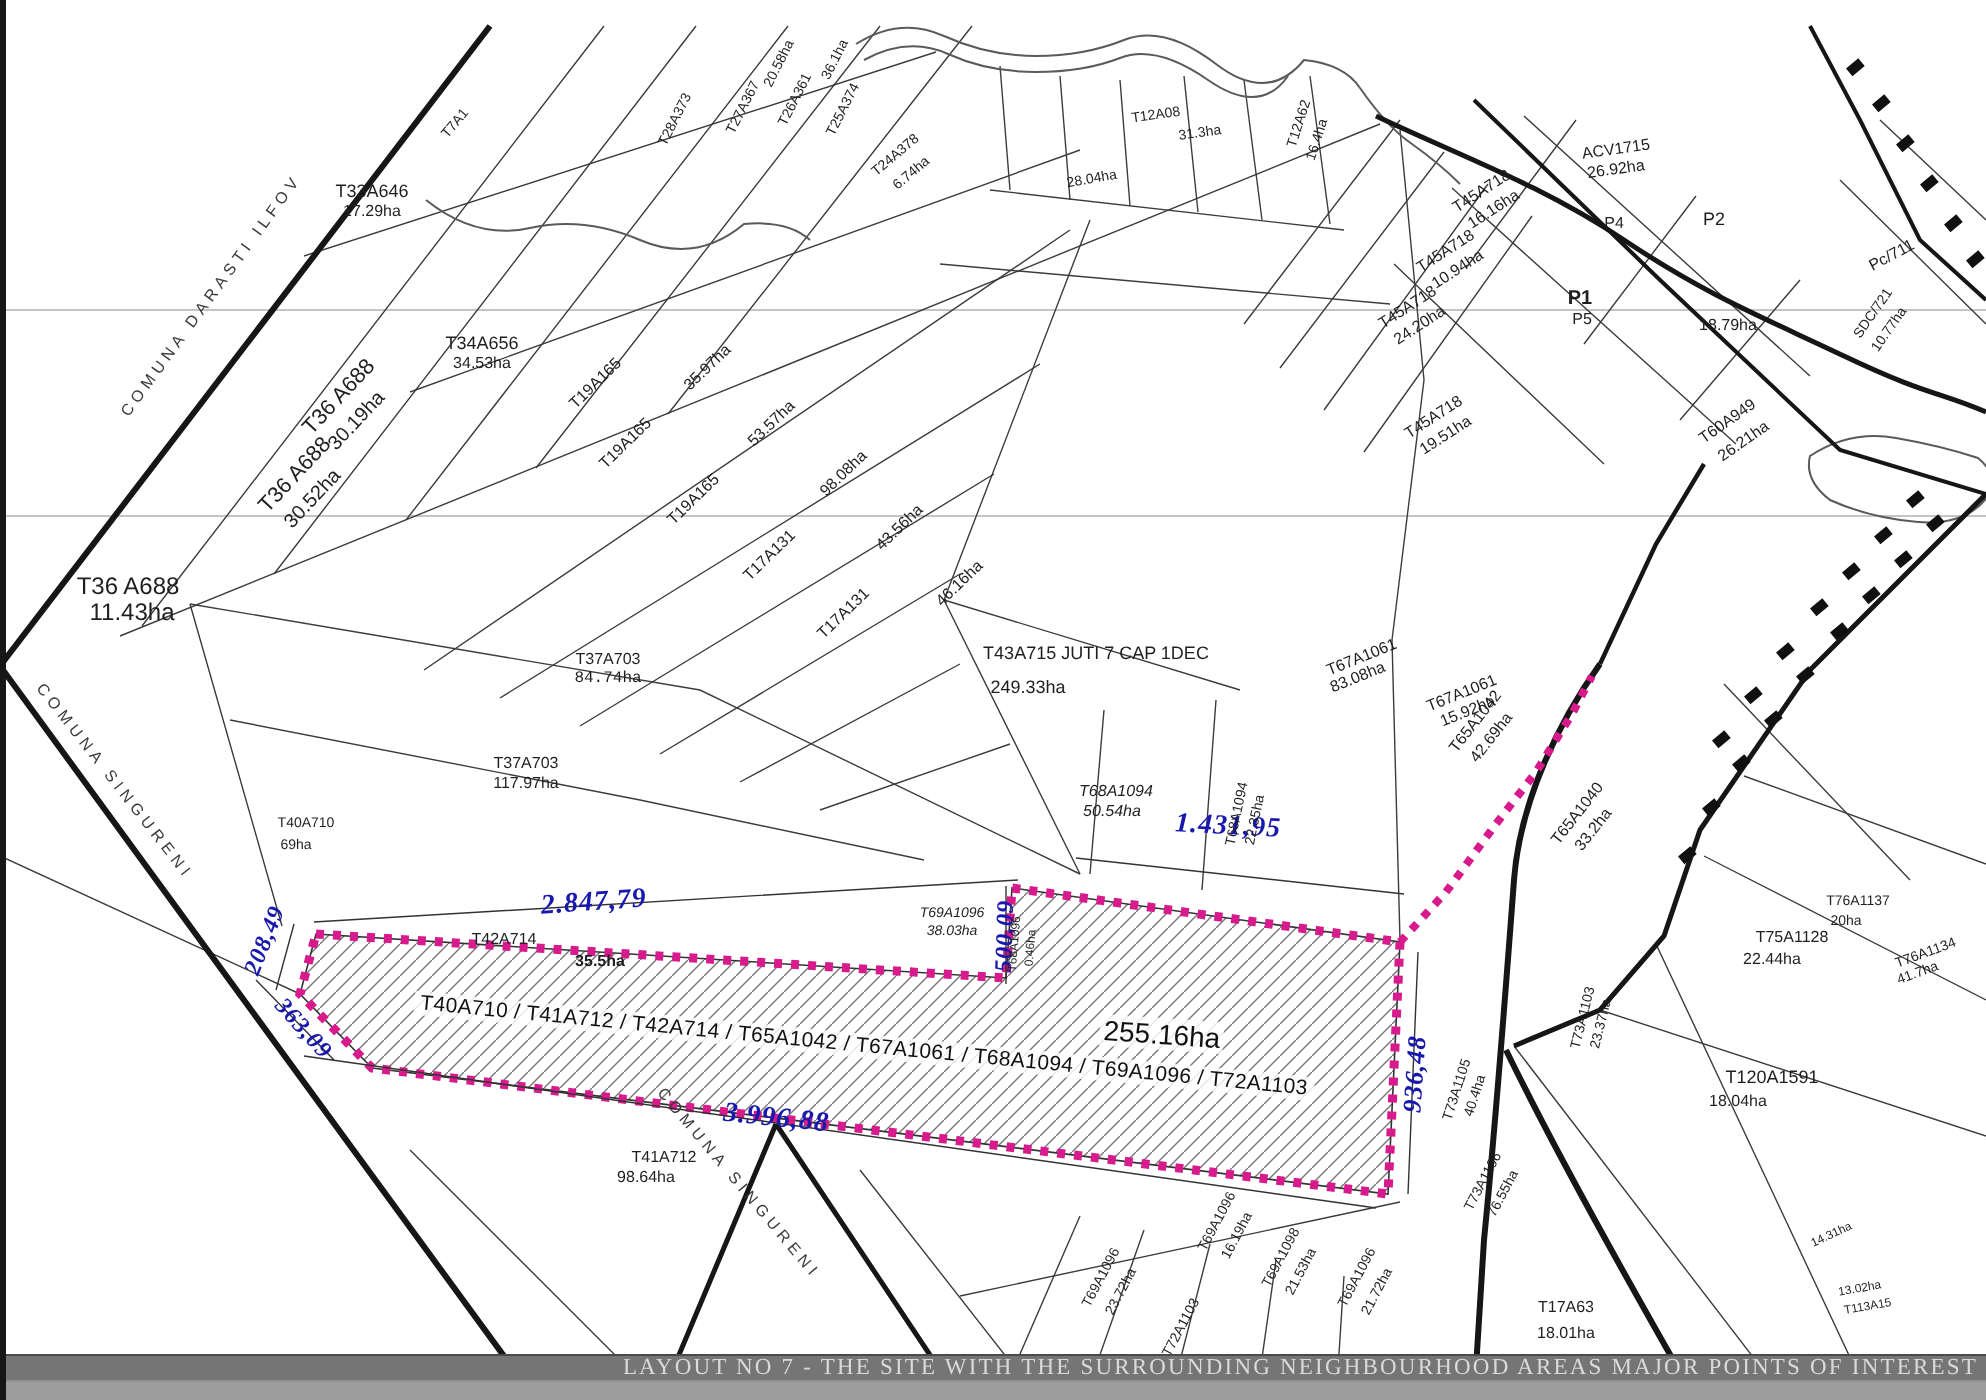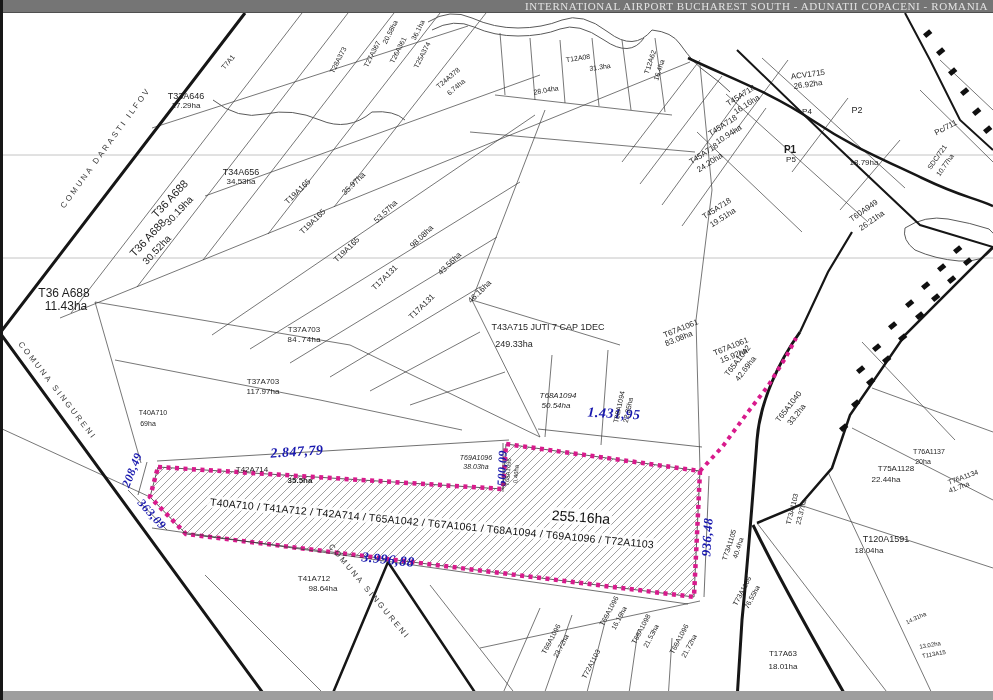--- a/index.html
+++ b/index.html
@@ -214,21 +214,21 @@
       <div class="ml" style="left: 937px; top: 157px; font-size: 7px; transform: translate(-50%, -50%) rotate(-55deg);">SDC/721</div>
       <div class="ml" style="left: 945px; top: 165px; font-size: 7px; transform: translate(-50%, -50%) rotate(-55deg);">10.77ha</div>
       <div class="ml" style="left: 864px; top: 211px; font-size: 8px; transform: translate(-50%, -50%) rotate(-35deg);">T60A949</div>
       <div class="ml" style="left: 872px; top: 221px; font-size: 8px; transform: translate(-50%, -50%) rotate(-35deg);">26.21ha</div>
       <div class="ml" style="left: 729px; top: 545px; font-size: 7px; transform: translate(-50%, -50%) rotate(-72deg);">T73A1105</div>
       <div class="ml" style="left: 738px; top: 548px; font-size: 7px; transform: translate(-50%, -50%) rotate(-72deg);">40.4ha</div>
       <div class="ml" style="left: 742px; top: 591px; font-size: 7px; transform: translate(-50%, -50%) rotate(-62deg);">T73A1106</div>
       <div class="ml" style="left: 752px; top: 597px; font-size: 7px; transform: translate(-50%, -50%) rotate(-62deg);">76.55ha</div>
       <div class="ml" style="left: 792px; top: 509px; font-size: 7px; transform: translate(-50%, -50%) rotate(-76deg);">T73A1103</div>
       <div class="ml" style="left: 801px; top: 512px; font-size: 7px; transform: translate(-50%, -50%) rotate(-76deg);">23.37ha</div>
-      <div class="ml" style="left: 314px; top: 579px; font-size: 8px; transform: translate(-50%, -50%) rotate(0deg);">T41A712</div>
+      <div class="ml" style="left: 332px; top: 579px; font-size: 8px; transform: translate(-50%, -50%) rotate(0deg);">T41A712</div>
       <div class="ml" style="left: 323px; top: 589px; font-size: 8px; transform: translate(-50%, -50%) rotate(0deg);">98.64ha</div>
       <div class="ml" style="left: 551px; top: 639px; font-size: 7px; transform: translate(-50%, -50%) rotate(-62deg);">T69A1096</div>
       <div class="ml" style="left: 561px; top: 646px; font-size: 7px; transform: translate(-50%, -50%) rotate(-62deg);">23.72ha</div>
       <div class="ml" style="left: 609px; top: 611px; font-size: 7px; transform: translate(-50%, -50%) rotate(-62deg);">T69A1096</div>
       <div class="ml" style="left: 619px; top: 618px; font-size: 7px; transform: translate(-50%, -50%) rotate(-62deg);">16.19ha</div>
       <div class="ml" style="left: 641px; top: 629px; font-size: 7px; transform: translate(-50%, -50%) rotate(-62deg);">T69A1098</div>
       <div class="ml" style="left: 651px; top: 636px; font-size: 7px; transform: translate(-50%, -50%) rotate(-62deg);">21.53ha</div>
       <div class="ml" style="left: 679px; top: 639px; font-size: 7px; transform: translate(-50%, -50%) rotate(-62deg);">T69A1096</div>
       <div class="ml" style="left: 689px; top: 646px; font-size: 7px; transform: translate(-50%, -50%) rotate(-62deg);">21.72ha</div>
       <div class="ml" style="left: 591px; top: 664px; font-size: 7px; transform: translate(-50%, -50%) rotate(-62deg);">T72A1103</div>
@@ -244,19 +244,19 @@
       <div class="ml" style="left: 959px; top: 487px; font-size: 7px; transform: translate(-50%, -50%) rotate(-20deg);">41.7ha</div>
       <div class="ml" style="left: 916px; top: 618px; font-size: 6px; transform: translate(-50%, -50%) rotate(-25deg);">14.31ha</div>
       <div class="ml" style="left: 930px; top: 645px; font-size: 6px; transform: translate(-50%, -50%) rotate(-10deg);">13.02ha</div>
       <div class="ml" style="left: 934px; top: 654px; font-size: 6px; transform: translate(-50%, -50%) rotate(-10deg);">T113A15</div>
     </div>
 
   <div class="site-parcels">T40A710 / T41A712 / T42A714 / T65A1042 / T67A1061 / T68A1094 / T69A1096 / T72A1103</div>
   <div class="site-area">255.16ha</div>
 
 
-  <div class="topbar">
-    <span>INTERNATIONAL AIRPORT BUCHAREST SOUTH - ADUNATII COPACENI - ROMANIA</span>
+  <div class="caption">
+    <span>LAYOUT NO 7 - THE SITE WITH THE SURROUNDING NEIGHBOURHOOD AREAS MAJOR POINTS OF INTEREST</span>
   </div>
   <div class="substrip"></div>
   <div class="leftedge"></div>
 
 </div>
 
 </body></html>

